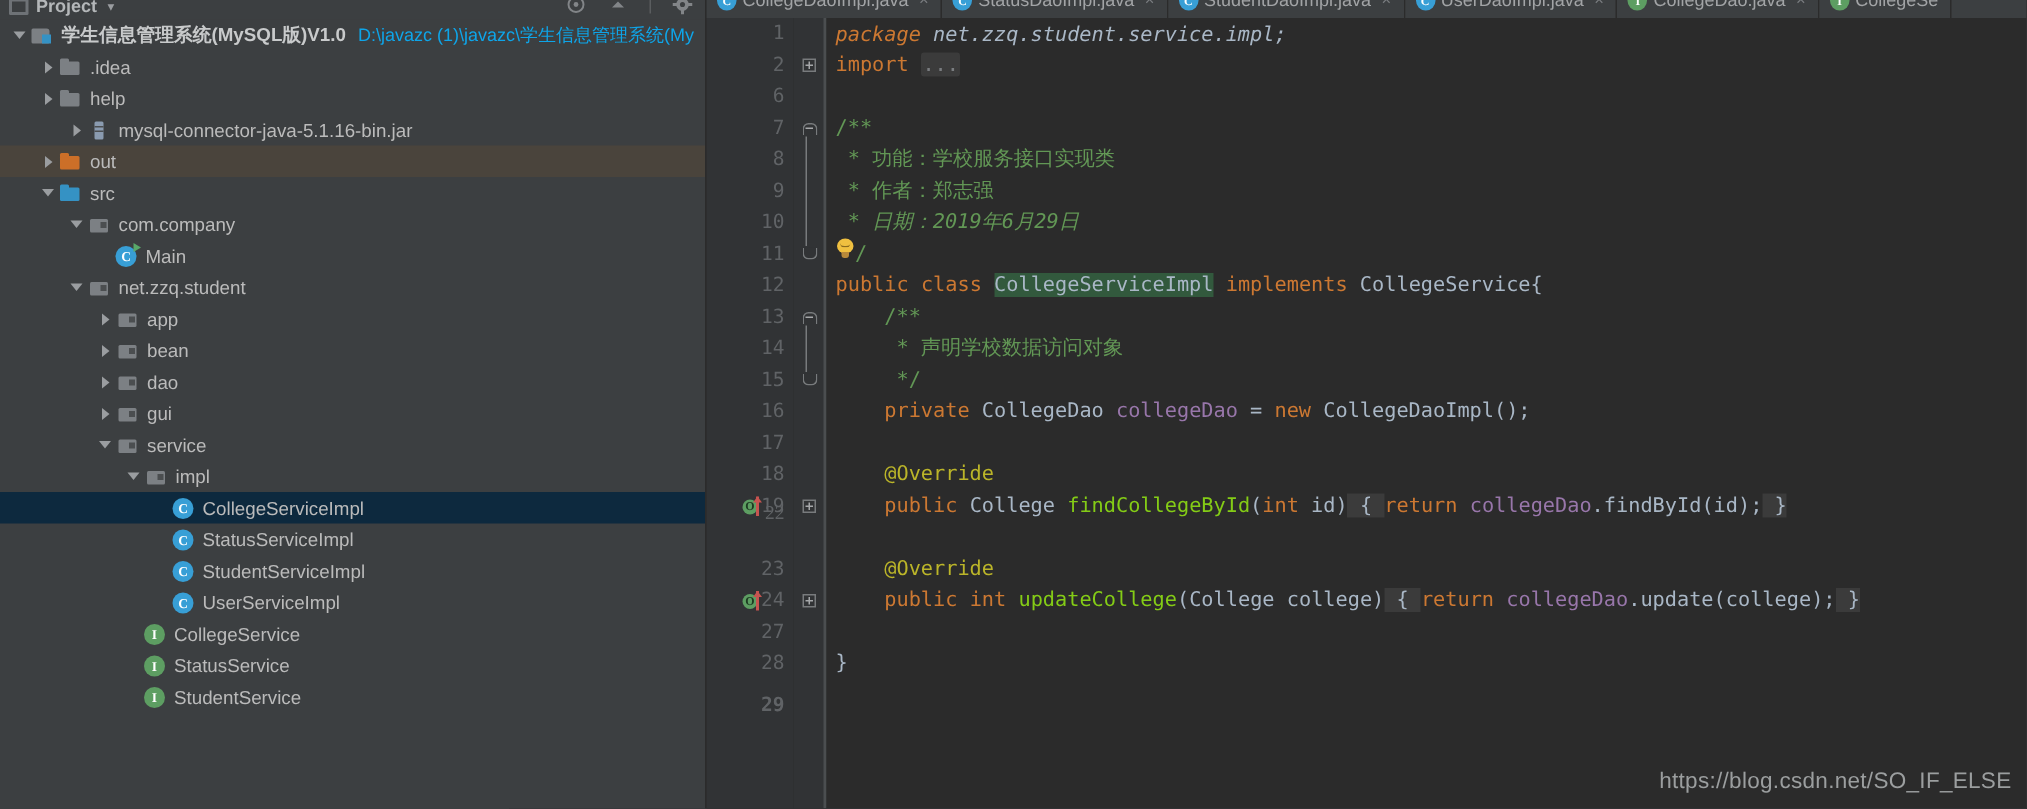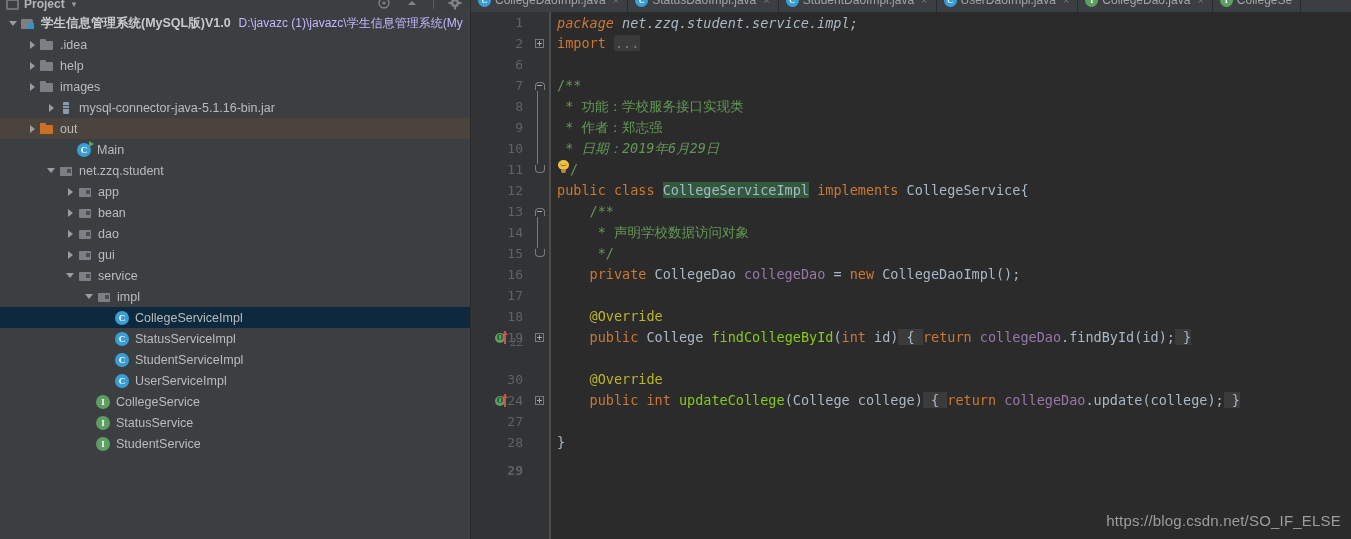--- a/index.html
+++ b/index.html
@@ -213,21 +213,21 @@
     color: #ffffff;
     font-size: 9px;
     line-height: 14px;
     text-align: center;
     font-weight: bold;
     font-family: "Liberation Serif", serif;
   }
   .tlabel { color:#bbbbbb; }
   .tlabel.bold { font-weight: bold; color:#c8cacb; }
   .tpath {
-    color: #c4b5fd;
+    color: #0ea5e9;
     font-size: 12px;
     margin-left: 8px;
     overflow: hidden;
     text-overflow: clip;
     white-space: nowrap;
   }
 
   
   #splitter {
     width: 1px; height: 539px;
@@ -524,42 +524,50 @@
         </div>
         <div class="trow">
           <span style="display: inline-block; flex: 0 0 auto; width: 25px; height: 21px;"></span>
           <span class="arrow right">
             <i></i>
           </span>
           <span class="ico folder"></span>
           <span class="tlabel">help</span>
         </div>
         <div class="trow">
-          <span style="display: inline-block; flex: 0 0 auto; width: 25px; height: 21px;"></span>
-          <span class="arrow right">
-            <i></i>
-          </span>
-          <span class="ico folder"></span>
-          <span class="tlabel">images</span>
-        </div>
-        <div class="trow">
           <span style="display: inline-block; flex: 0 0 auto; width: 44px; height: 21px;"></span>
           <span class="arrow right">
             <i></i>
           </span>
           <span class="ico jar"></span>
           <span class="tlabel">mysql-connector-java-5.1.16-bin.jar</span>
         </div>
         <div class="trow highlight-out">
           <span style="display: inline-block; flex: 0 0 auto; width: 25px; height: 21px;"></span>
           <span class="arrow right">
             <i></i>
           </span>
           <span class="ico folder folder-orange"></span>
           <span class="tlabel">out</span>
+        </div>
+        <div class="trow">
+          <span style="display: inline-block; flex: 0 0 auto; width: 25px; height: 21px;"></span>
+          <span class="arrow down">
+            <i></i>
+          </span>
+          <span class="ico folder folder-blue"></span>
+          <span class="tlabel">src</span>
+        </div>
+        <div class="trow">
+          <span style="display: inline-block; flex: 0 0 auto; width: 44px; height: 21px;"></span>
+          <span class="arrow down">
+            <i></i>
+          </span>
+          <span class="ico pkg"></span>
+          <span class="tlabel">com.company</span>
         </div>
         <div class="trow">
           <span style="display: inline-block; flex: 0 0 auto; width: 63px; height: 21px;"></span>
           <span class="arrow none">
             <i></i>
           </span>
           <span class="ico cls cls-run">C</span>
           <span class="tlabel">Main</span>
         </div>
         <div class="trow">
@@ -731,21 +739,21 @@
           <div class="ln" style="top: 273px;">17</div>
           <div class="ln" style="top: 294px;">18</div>
           <div class="ln" style="top: 315px;">19</div>
           <div class="gmark" style="top: 315px;">
             <span class="impl-marker">
               <span class="circ">O</span>
               <span class="arr"></span>
             </span>
           </div>
           <div class="ln" style="top: 319px; font-family: Liberation Serif, serif;">22</div>
-          <div class="ln" style="top: 357px;">30</div>
+          <div class="ln" style="top: 357px;">23</div>
           <div class="ln" style="top: 378px;">24</div>
           <div class="gmark" style="top: 378px;">
             <span class="impl-marker">
               <span class="circ">O</span>
               <span class="arr"></span>
             </span>
           </div>
           <div class="ln" style="top: 399px;">27</div>
           <div class="ln" style="top: 420px;">28</div>
           <div class="ln" style="top: 448px; font-weight: bold;">29</div>

